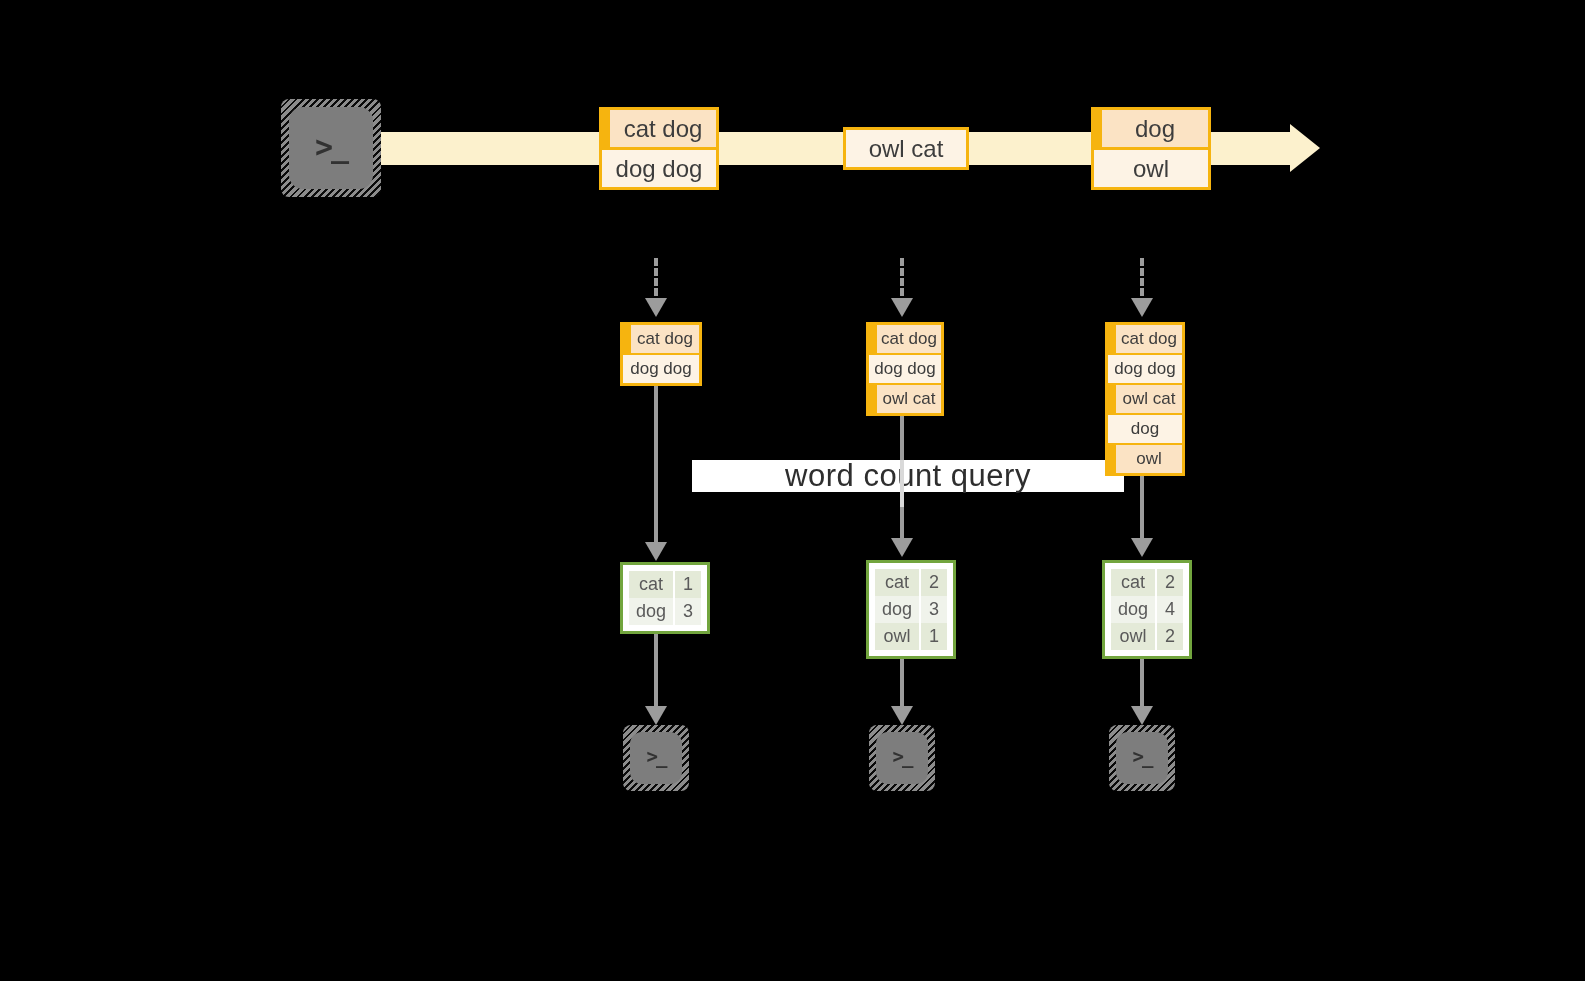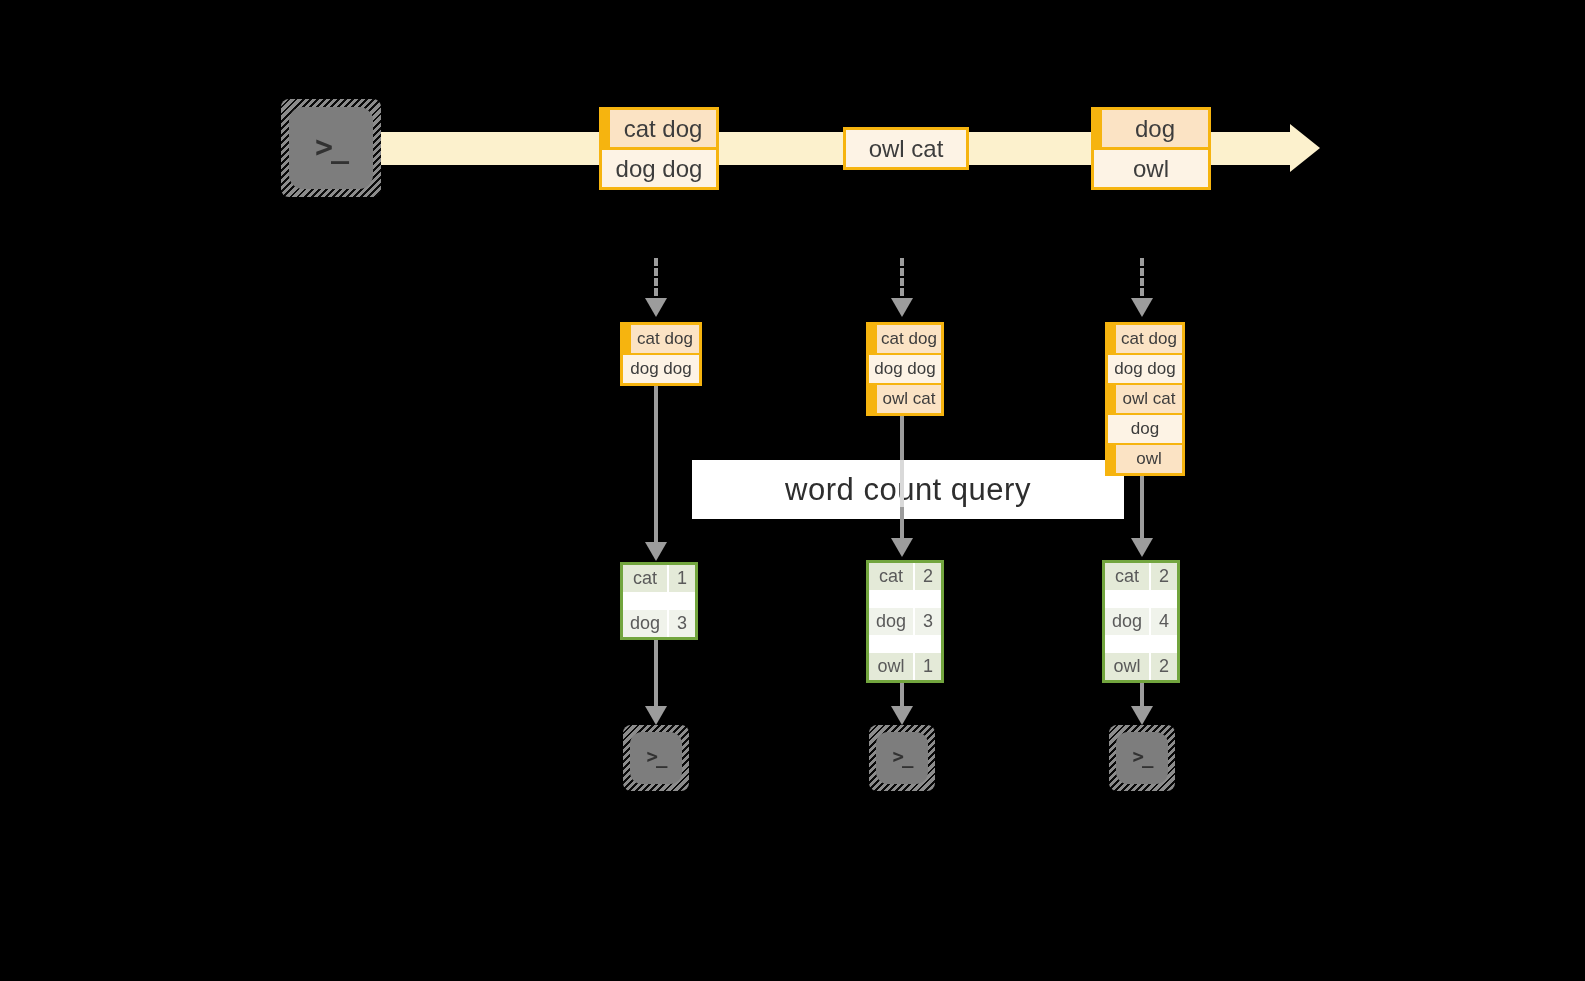--- a/index.html
+++ b/index.html
@@ -38,27 +38,27 @@
 
   
   .vline{position:absolute;width:4px;background:#9C9C9C;z-index:4;}
   .vline.faint{background:#D9D9D9;z-index:4;}
   .vdash{position:absolute;width:0;border-left:4px dashed #9C9C9C;z-index:4;}
   .vhead{position:absolute;width:0;height:0;z-index:4;
          border-left:11px solid transparent;border-right:11px solid transparent;
          border-top:19px solid #9C9C9C;}
 
   
-  .query-band{position:absolute;left:692px;top:460px;width:432px;height:59px;background:#FFFFFF;
+  .query-band{position:absolute;left:692px;top:460px;width:432px;height:32px;background:#FFFFFF;
               display:flex;align-items:center;justify-content:center;z-index:3;}
   .query-label{font-size:31px;font-weight:300;color:#2e2e2e;letter-spacing:0.5px;}
 
   
-  .gtable{position:absolute;border:3px solid #72A53E;background:#FFFFFF;padding:0;z-index:5;
-          display:flex;flex-direction:column;gap:18px;}
+  .gtable{position:absolute;border:3px solid #72A53E;background:#FFFFFF;padding:6px;z-index:5;
+          display:flex;flex-direction:column;gap:0;}
   .grow{display:flex;gap:2px;}
   .gcell{display:flex;align-items:center;justify-content:center;height:27px;
          font-size:18px;font-weight:300;color:#5a5a5a;}
   .gcell.word{width:44px;}
   .gcell.num{width:26px;}
   .rowA{background:#E4EAD8;}
   .rowB{background:#F0F3EB;}
 </style>
 </head>
 <body>

